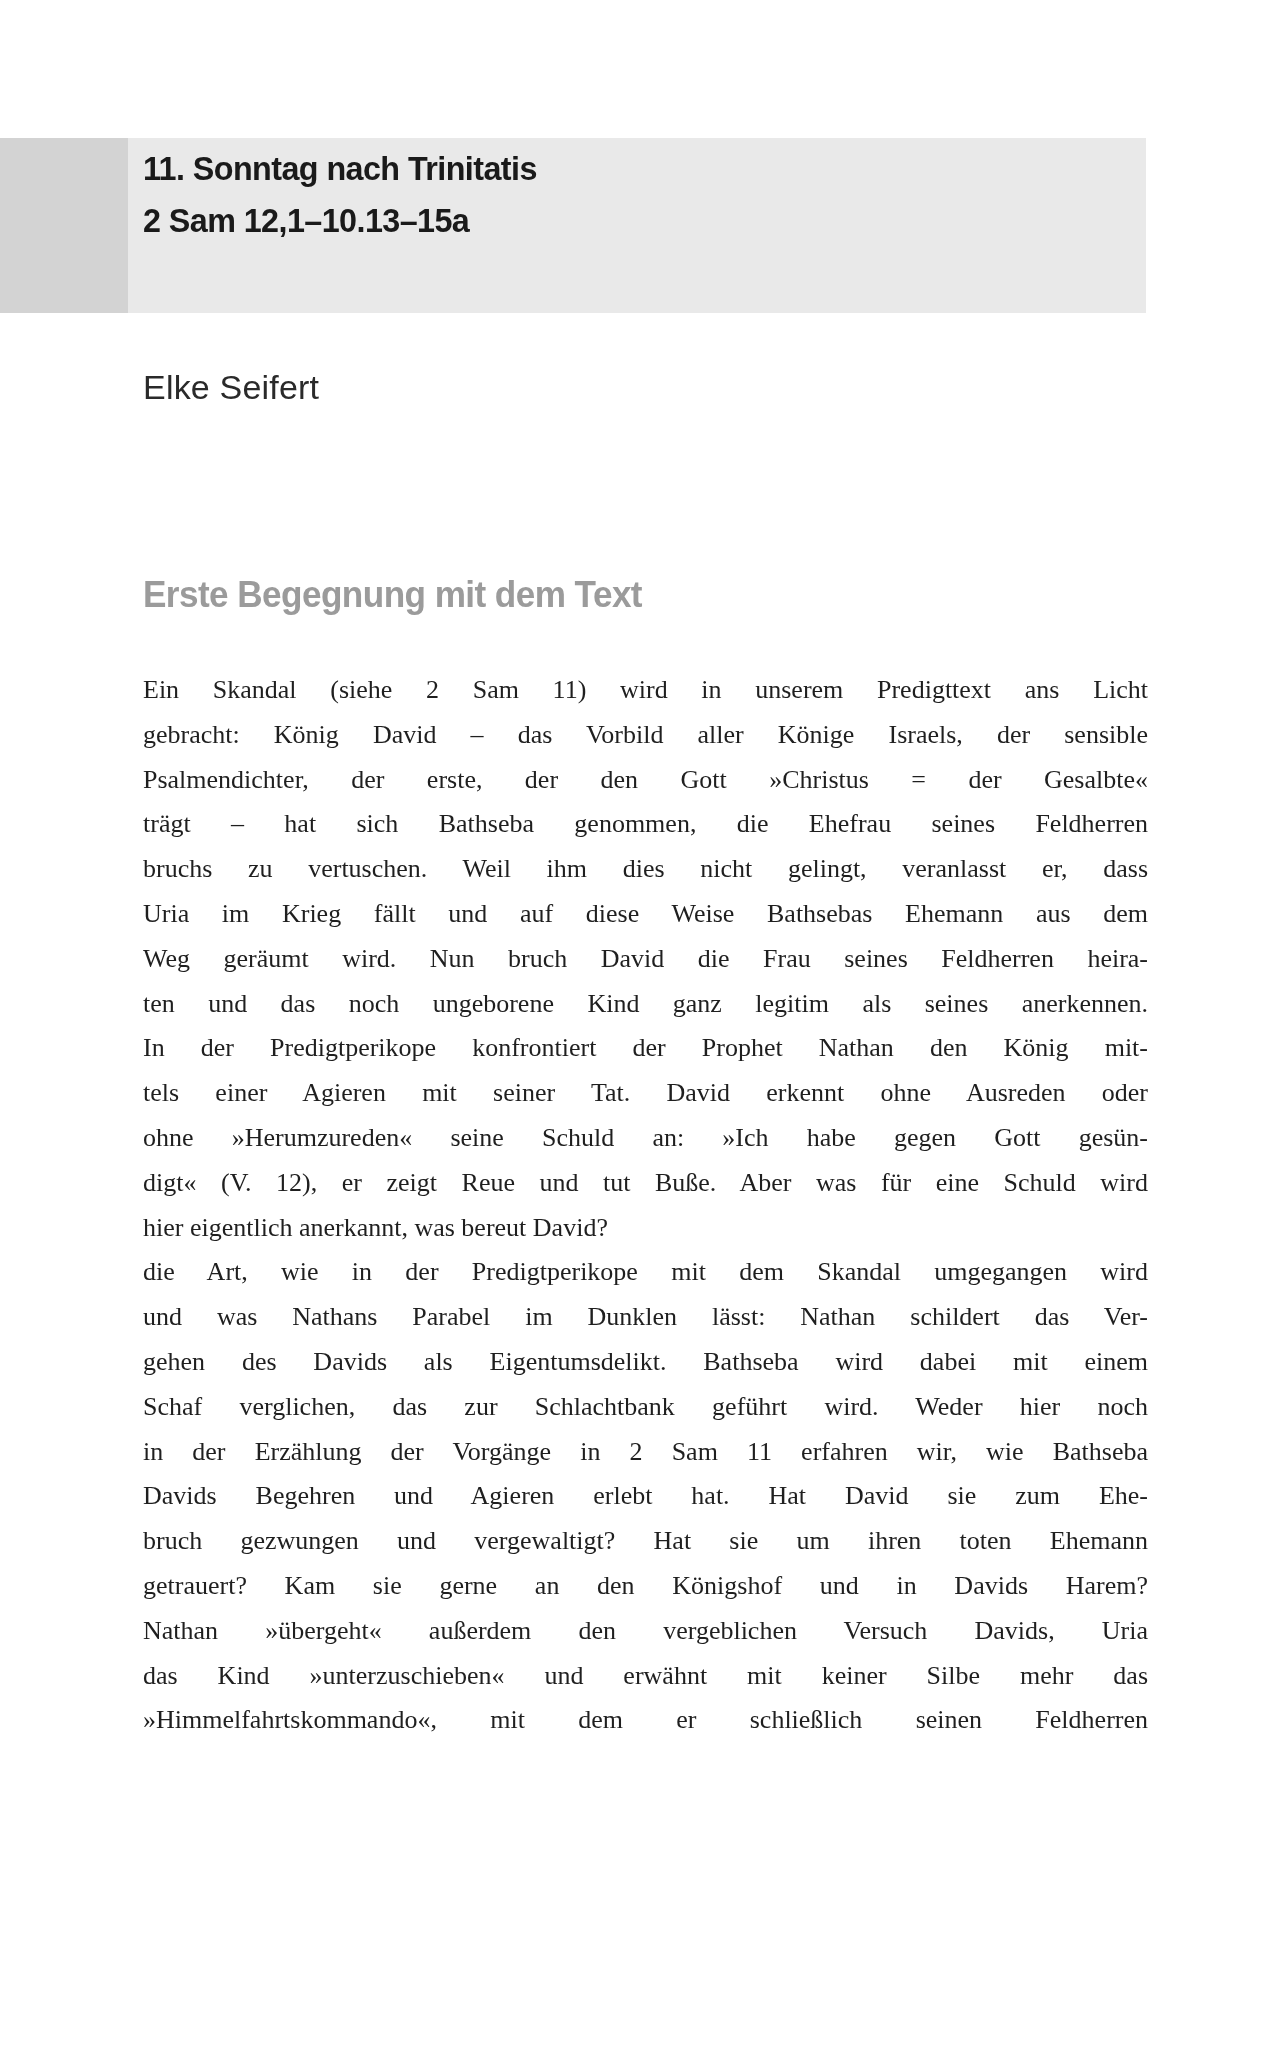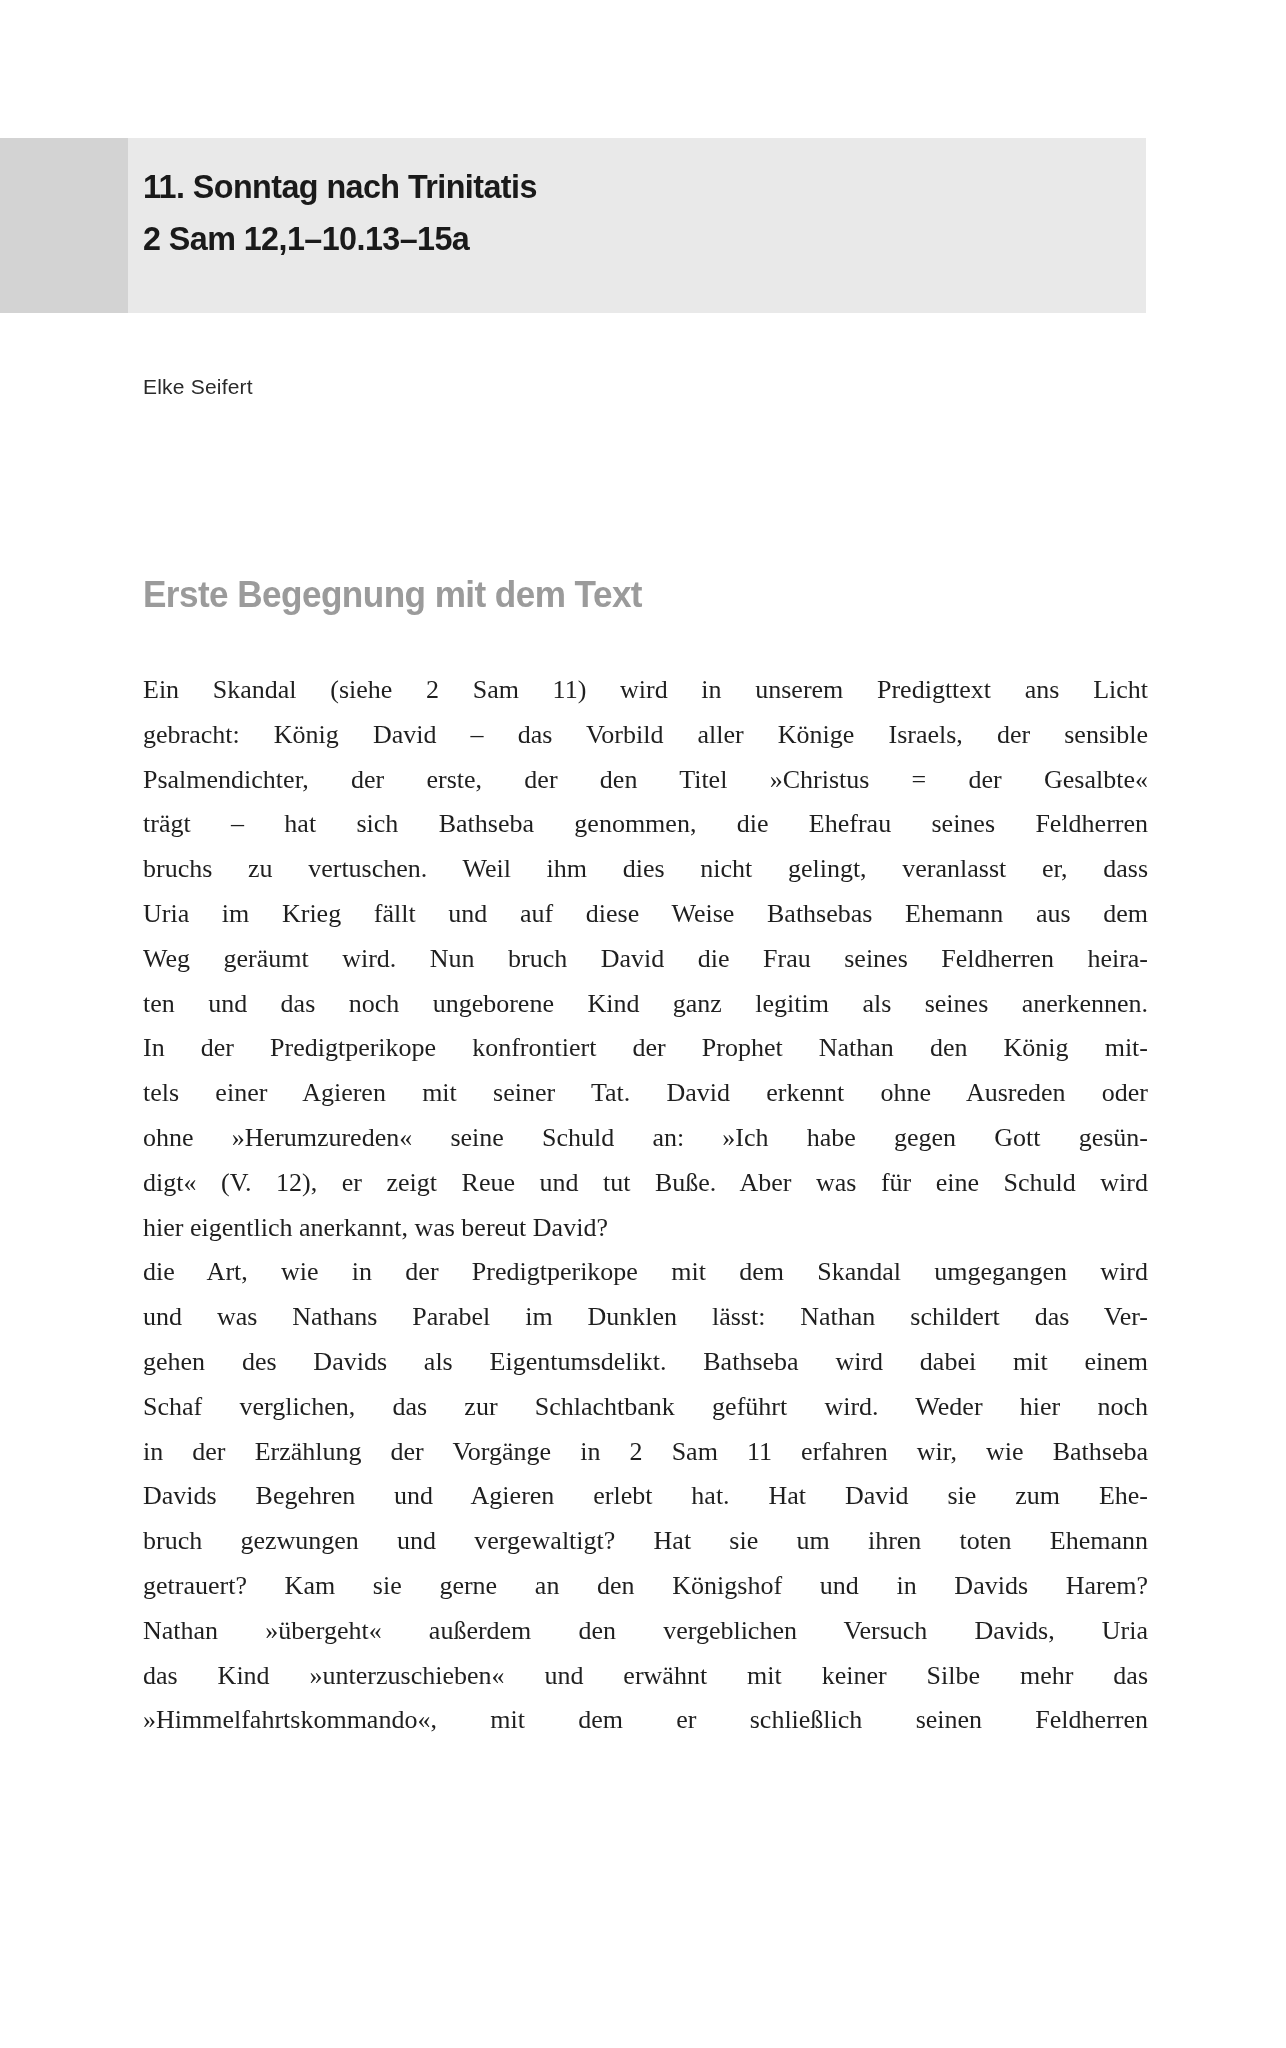--- a/index.html
+++ b/index.html
@@ -37,41 +37,41 @@
     position: absolute;
     left: 0;
     top: 0;
     width: 128px;
     height: 175px;
     background: var(--band-dark, #d3d3d3);
   }
   .header-text {
     position: absolute;
     left: 143px;
-    top: 22px;
+    top: 4px;
   }
   .chapter-title,
   .chapter-scripture {
     font-family: "Liberation Sans", sans-serif;
     font-weight: 700;
     font-size: 34px;
     line-height: 52px;
     letter-spacing: -0.6px;
     color: var(--title-text, #1a1a1a);
     transform: scaleX(0.95);
     transform-origin: left center;
     white-space: nowrap;
   }
   .author {
     position: absolute;
     left: 143px;
     top: 368px;
     font-family: "Liberation Sans", sans-serif;
     font-weight: 300;
-    font-size: 21px;
+    font-size: 34px;
     line-height: 38px;
     letter-spacing: 0.2px;
     color: #2a2a2a;
     white-space: nowrap;
   }
   .section-heading {
     position: absolute;
     left: 143px;
     top: 572px;
     font-family: "Liberation Sans", sans-serif;
@@ -119,21 +119,21 @@
     </div>
   </div>
 
   <div class="author">Elke Seifert</div>
 
   <div class="section-heading">Erste Begegnung mit dem Text</div>
 
   <div class="body-text">
       <div class="line">Ein Skandal (siehe 2 Sam 11) wird in unserem Predigttext ans Licht</div>
       <div class="line">gebracht: König David – das Vorbild aller Könige Israels, der sensible</div>
-      <div class="line">Psalmendichter, der erste, der den Titel »Christus = der Gesalbte«</div>
+      <div class="line">Psalmendichter, der erste, der den Gott »Christus = der Gesalbte«</div>
       <div class="line">trägt – hat sich Bathseba genommen, die Ehefrau seines Feldherren</div>
       <div class="line">bruchs zu vertuschen. Weil ihm dies nicht gelingt, veranlasst er, dass</div>
       <div class="line">Uria im Krieg fällt und auf diese Weise Bathsebas Ehemann aus dem</div>
       <div class="line">Weg geräumt wird. Nun bruch David die Frau seines Feldherren heira-</div>
       <div class="line">ten und das noch ungeborene Kind ganz legitim als seines anerkennen.</div>
       <div class="line">In der Predigtperikope konfrontiert der Prophet Nathan den König mit-</div>
       <div class="line">tels einer Agieren mit seiner Tat. David erkennt ohne Ausreden oder</div>
       <div class="line">ohne »Herumzureden« seine Schuld an: »Ich habe gegen Gott gesün-</div>
       <div class="line">digt« (V. 12), er zeigt Reue und tut Buße. Aber was für eine Schuld wird</div>
       <div class="line para-end">hier eigentlich anerkannt, was bereut David?</div>

